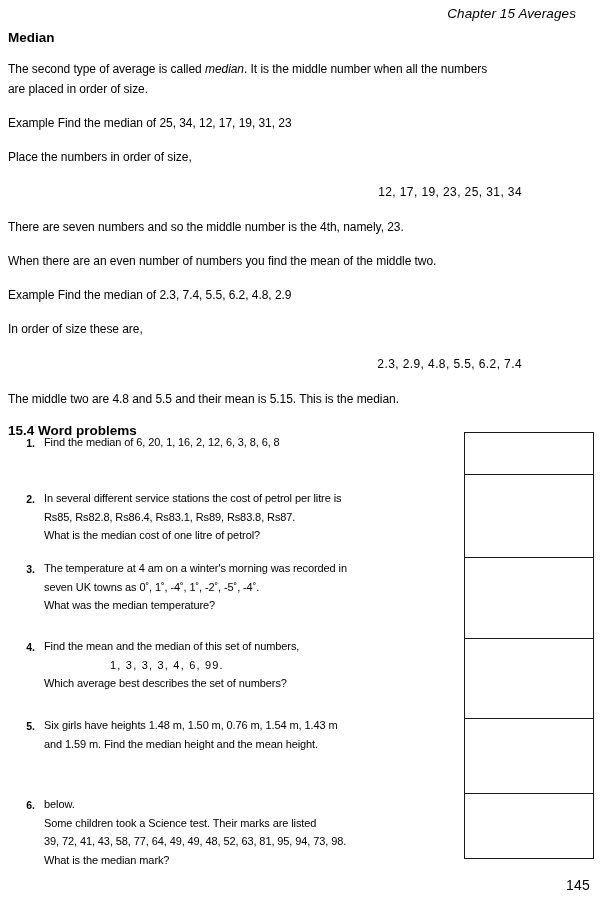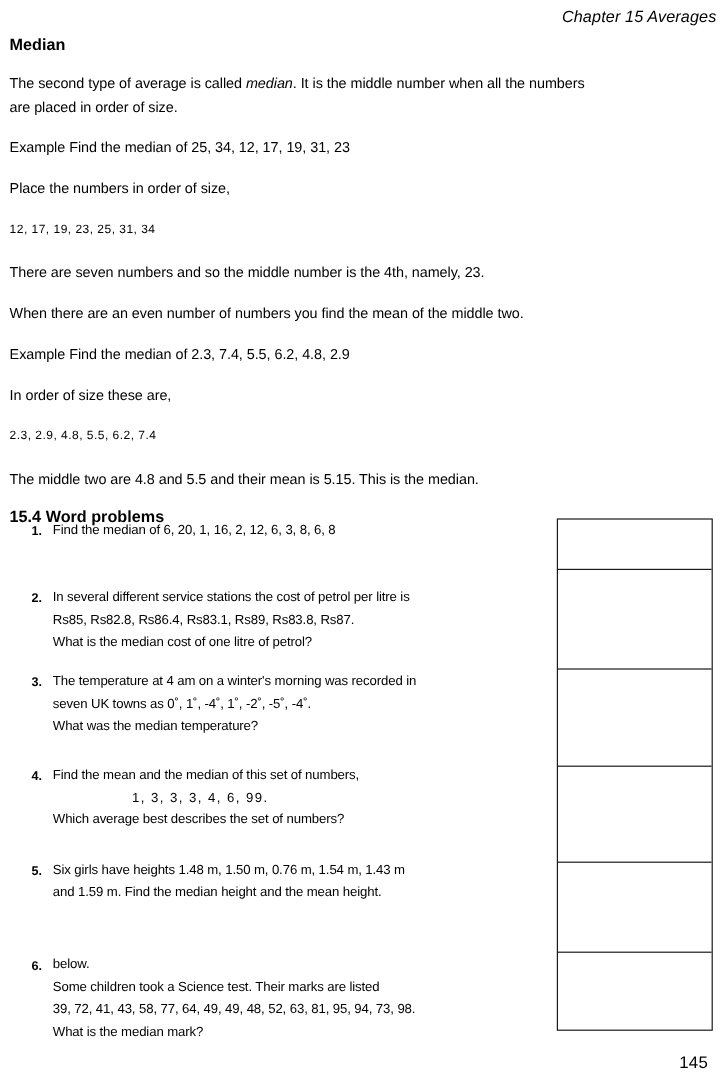--- a/index.html
+++ b/index.html
@@ -21,21 +21,21 @@
     position: relative;
     width: 600px;
     height: 905px;
     box-sizing: border-box;
   }
 
   
   .running-head {
     position: absolute;
     top: 6px;
-    right: 3px;
+    right: 24px;
     font-style: italic;
     font-size: 13.5px;
     letter-spacing: 0.1px;
     white-space: nowrap;
   }
 
   
   .content {
     position: absolute;
     top: 30px;
@@ -58,22 +58,22 @@
 
   .emph {
     font-style: italic;
   }
 
   .lead {
     font-weight: normal;
   }
 
   .centered-nums {
-    text-align: left;
-    font-size: 10px;
+    text-align: right;
+    font-size: 12px;
     margin: 0 0 14px 0;
     padding-right: 70px;
     letter-spacing: 0.4px;
     line-height: 22px;
   }
 
   .subsection {
     font-weight: bold;
     font-size: 13.5px;
     margin: 0 0 16px 0;

